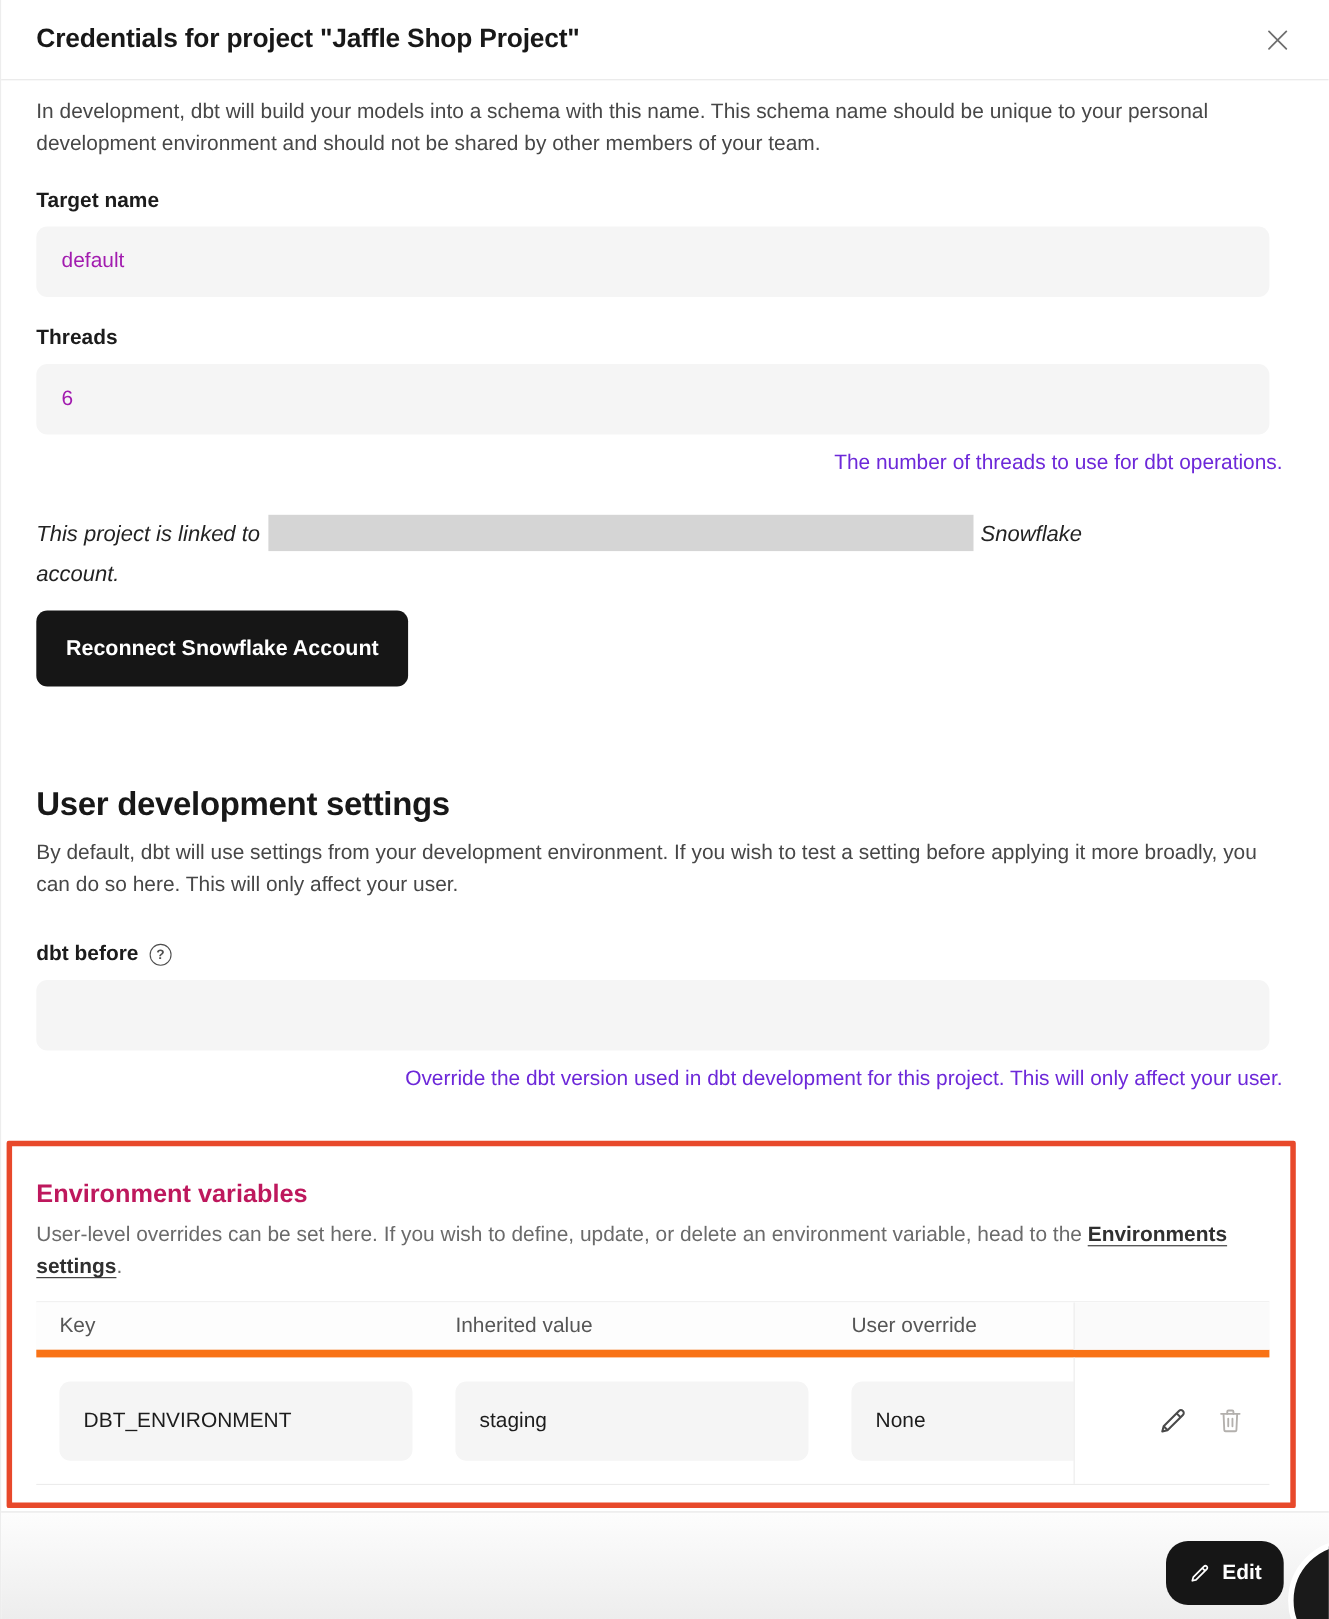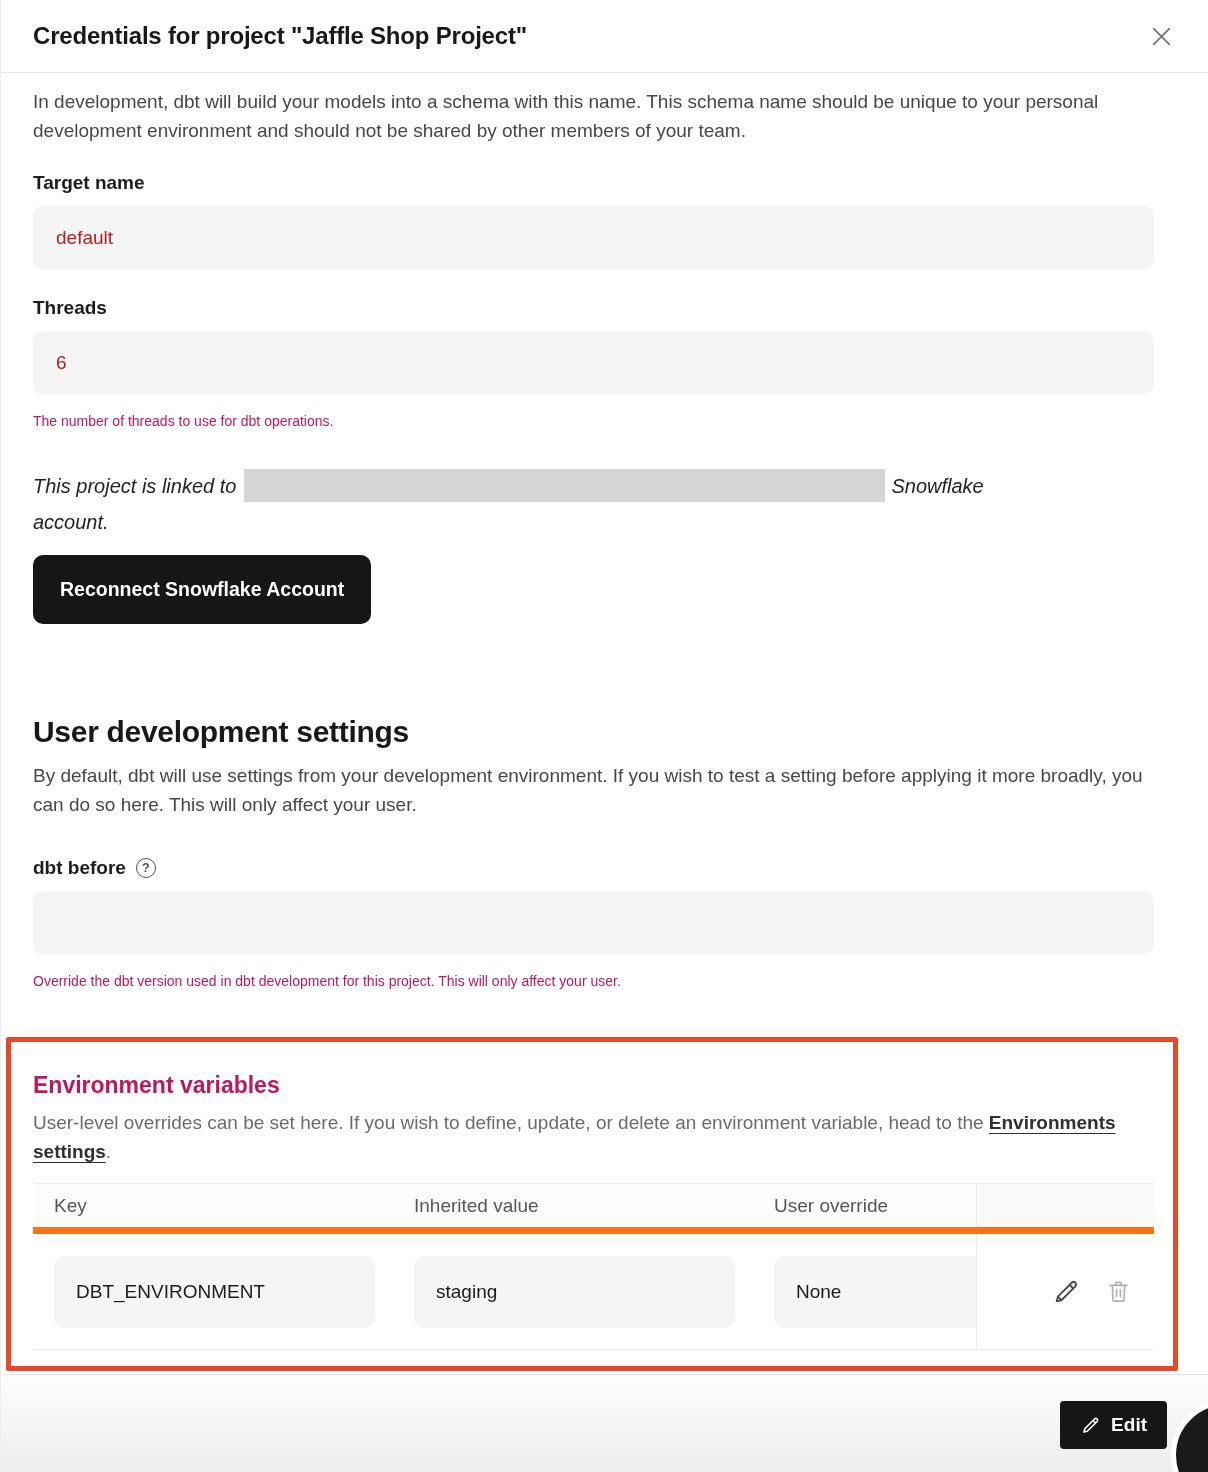--- a/index.html
+++ b/index.html
@@ -24,23 +24,23 @@
   .modal-title{font-size:24px;font-weight:700;letter-spacing:-0.2px;color:#181818;}
   .close-btn{width:34px;height:34px;border:none;background:transparent;cursor:pointer;
     display:flex;align-items:center;justify-content:center;color:#6e6e6e;}
   
   .modal-body{padding:0 42px 0 32px;}
   .intro{margin-top:14px;font-size:19px;line-height:29px;color:#474747;max-width:1121px;}
   .field-label{display:block;margin-top:27px;font-size:19px;font-weight:700;color:#1c1c1c;line-height:22px;}
   .text-input{
     display:flex;align-items:center;margin-top:12px;height:64px;width:1121px;
     background:var(--input-bg);border:none;border-radius:10px;padding:0 23px;
-    font-size:19px;color:#b91c1c;font-family:inherit;
-  }
-  .helper{margin-top:14px;font-size:14px;color:#be185d;line-height:24px;}
+    font-size:19px;color:#a21caf;font-family:inherit;
+  }
+  .helper{margin-top:14px;font-size:19px;color:#6d28d9;line-height:24px;text-align:right;}
   .linked{margin-top:35px;font-size:20px;line-height:36px;color:#232323;max-width:1121px;font-style:italic;}
   .redact{display:inline-block;width:641px;height:33px;background:var(--redact-bg);
     vertical-align:-9px;margin:0 6px 0 8px;}
   .btn-dark{
     display:inline-flex;align-items:center;gap:10px;margin-top:15px;height:69px;
     background:var(--button-dark);color:#ffffff;border:none;border-radius:10px;
     padding:0 27px;font-size:19.5px;font-weight:700;font-family:inherit;cursor:pointer;
   }
   .section-heading{margin-top:88px;font-size:30px;font-weight:700;letter-spacing:-0.3px;color:#181818;line-height:40px;}
   .section-desc{margin-top:9px;font-size:19px;line-height:29px;color:#474747;max-width:1121px;}
@@ -80,23 +80,23 @@
   .icon-btn{background:transparent;border:none;cursor:pointer;padding:0;display:flex;align-items:center;}
   .pencil-icon{color:#4a4a4a;}
   .trash-icon{color:#b3b0ad;}
   
   .modal-footer{
     position:absolute;left:0;bottom:0;width:1208px;height:98px;
     border-top:1px solid #e3e3e3;
     background:linear-gradient(180deg,#fdfdfd 0%,#ededed 100%);
   }
   .edit-btn{
-    position:absolute;right:42px;top:26px;height:48px;
+    position:absolute;right:42px;top:26px;height:58px;
     display:inline-flex;align-items:center;gap:10px;
-    background:var(--button-dark);color:#fff;border:none;border-radius:4px;
+    background:var(--button-dark);color:#fff;border:none;border-radius:20px;
     padding:0 20px;font-size:19px;font-weight:700;font-family:inherit;cursor:pointer;
   }
   .corner-bubble{
     position:absolute;left:1170px;top:1400px;width:110px;height:110px;
     border-radius:50%;background:#1a1a1a;border:5px solid #ffffff;
   }
   svg{display:block;}
 </style>
 </head>
 <body>

